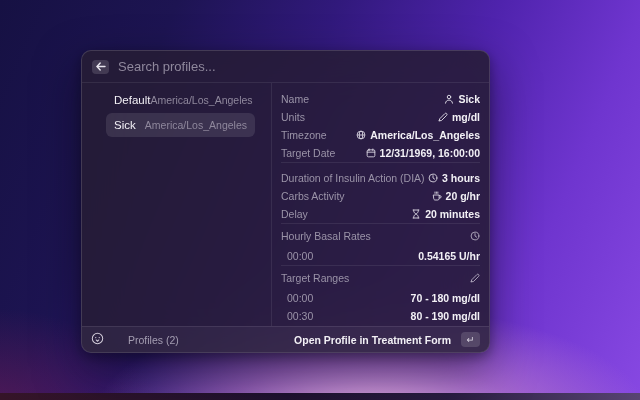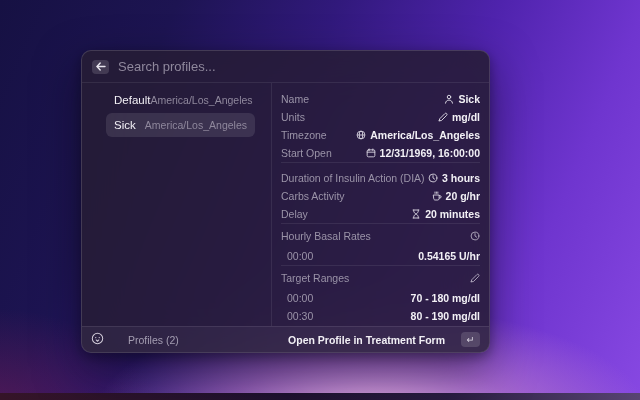--- a/index.html
+++ b/index.html
@@ -55,21 +55,21 @@
   .dval svg, .shead svg { display:block; }
   .sep { border-top:1px solid rgba(255,255,255,0.08); margin:3px 0; }
   .shead { height:17px; display:flex; align-items:center; justify-content:space-between; }
   .sub-time { font-size:10.5px; color:#9b94a8; padding-left:6px; }
 
   
   .ftr { height:26px; flex:0 0 26px; display:flex; align-items:center; justify-content:space-between;
          padding:0 9px; background:rgba(255,255,255,0.045); border-top:1px solid rgba(255,255,255,0.09); }
   .ftr-left { display:flex; align-items:center; gap:24px; }
   .ftr-label { font-size:10.5px; color:#a59eb2; }
-  .ftr-right { display:flex; align-items:center; gap:16px; cursor:pointer; }
+  .ftr-right { display:flex; align-items:center; gap:10px; cursor:pointer; }
   .action-label { font-size:10.5px; font-weight:bold; color:#f2f0f5; }
   .key-badge { min-width:19px; height:15px; border-radius:4px; background:rgba(255,255,255,0.14);
                display:flex; align-items:center; justify-content:center;
                font-size:9.5px; color:#d8d4e0; padding:0 3px; }
   .icon { color:#d6d2de; }
 </style>
 </head>
 <body>
 
 <div class="bottom-strip"></div>
@@ -136,21 +136,21 @@
               <circle cx="6" cy="6" r="4.7"></circle>
                 <ellipse cx="6" cy="6" rx="2.1" ry="4.7"></ellipse>
                 <path d="M1.3 6 H10.7"></path>
             </svg>
           </span>
           <span>America/Los_Angeles</span>
         </span>
       </div>
 
       <div class="drow">
-        <span class="dlabel">Start Open</span>
+        <span class="dlabel">Target Date</span>
         <span class="dval">
           <span class="icon">
             <svg width="10" height="10" viewBox="0 0 12 12" fill="none" stroke="#d6d2de" stroke-width="1.1" stroke-linecap="round">
               <rect x="1.4" y="2.2" width="9.2" height="8.4" rx="1.5"></rect>
                 <path d="M1.4 5 H10.6"></path>
                 <path d="M3.8 1.2 V3"></path>
                 <path d="M8.2 1.2 V3"></path>
             </svg>
           </span>
           <span>12/31/1969, 16:00:00</span>

